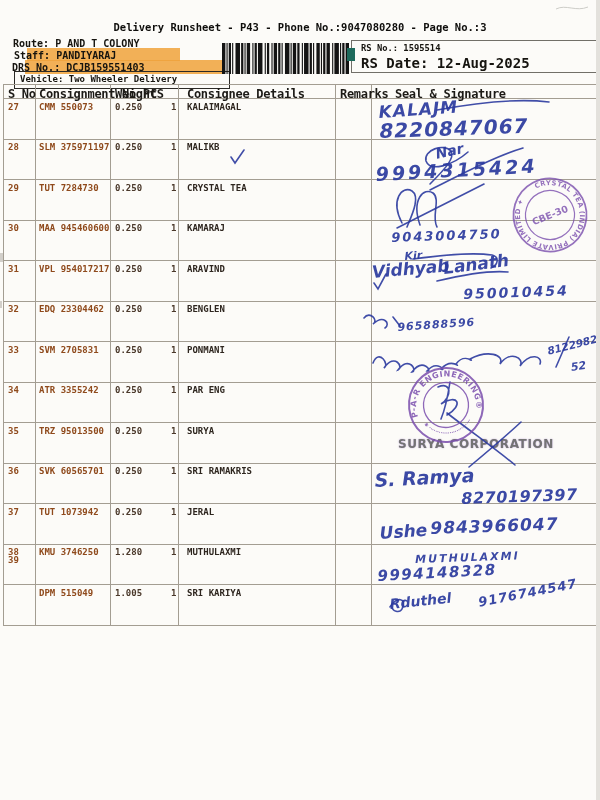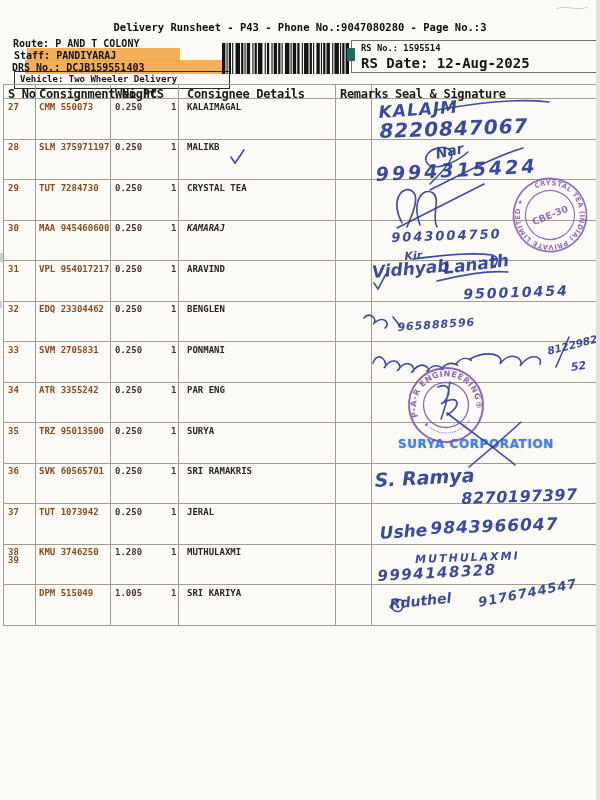--- a/index.html
+++ b/index.html
@@ -49,21 +49,21 @@
   .hw33q{left:570px;top:361px;font-size:11px;transform:rotate(-8deg);}
   .hw36s{left:374px;top:469px;font-size:19px;transform:rotate(-3deg);}
   .hw36p{left:461px;top:489px;font-size:16px;letter-spacing:0.5px;transform:rotate(-2deg);}
   .hw37s{left:379px;top:523px;font-size:17px;transform:rotate(-4deg);}
   .hw37p{left:430px;top:518px;font-size:17px;letter-spacing:1px;transform:rotate(-2deg);}
   .hw38n{left:415px;top:553px;font-size:11px;letter-spacing:2px;transform:rotate(-2deg);}
   .hw38p{left:377px;top:567px;font-size:15px;letter-spacing:1.5px;transform:rotate(-3deg);}
   .hw39s{left:389px;top:596px;font-size:14px;transform:rotate(-6deg);}
   .hw39p{left:477px;top:595px;font-size:13px;letter-spacing:1px;transform:rotate(-11deg);}
   .surya{left:398px;top:437px;font-size:12px;font-weight:bold;letter-spacing:0.6px;
-         font-family:"DejaVu Sans", sans-serif;color:#3b82f6;text-shadow:0 0 1.5px rgba(131,86,192,.6);}
+         font-family:"DejaVu Sans", sans-serif;color:#737373;text-shadow:0 0 1.5px rgba(131,86,192,.6);}
   .overlay{position:absolute;left:0;top:0;pointer-events:none;}
   .inkstroke{stroke:var(--ink);fill:none;stroke-linecap:round;stroke-width:1.6;opacity:.9;}
   .stampring{stroke:var(--stamp);fill:none;}
   .stamptxt{fill:var(--stamp);font-family:"DejaVu Sans", sans-serif;font-weight:bold;}
   .noise{stroke:#cdcdc8;fill:none;stroke-width:1;}
   .edge-r{position:absolute;right:0;top:0;width:4px;height:800px;background:#e3e1dc;}
   .speck{position:absolute;background:#b5b2ac;opacity:.6;}
 </style>
 </head>
 <body>
@@ -171,21 +171,21 @@
       <span class="td c-name" style="left: 187px; top: 142px;">MALIKB</span>
       <span class="td c-num" style="left: 8px; top: 182.5px;">29</span>
       <span class="td c-num" style="left: 39px; top: 182.5px;">TUT 7284730</span>
       <span class="td c-wt" style="left: 115px; top: 182.5px;">0.250</span>
       <span class="td c-wt" style="left: 171px; top: 182.5px;">1</span>
       <span class="td c-name" style="left: 187px; top: 182.5px;">CRYSTAL TEA</span>
       <span class="td c-num" style="left: 8px; top: 223px;">30</span>
       <span class="td c-num" style="left: 39px; top: 223px;">MAA 945460600</span>
       <span class="td c-wt" style="left: 115px; top: 223px;">0.250</span>
       <span class="td c-wt" style="left: 171px; top: 223px;">1</span>
-      <span class="td c-name" style="left: 187px; top: 223px; font-style: italic;">KAMARAJ</span>
+      <span class="td c-name" style="left: 187px; top: 223px;">KAMARAJ</span>
       <span class="td c-num" style="left: 8px; top: 263.5px;">31</span>
       <span class="td c-num" style="left: 39px; top: 263.5px;">VPL 954017217</span>
       <span class="td c-wt" style="left: 115px; top: 263.5px;">0.250</span>
       <span class="td c-wt" style="left: 171px; top: 263.5px;">1</span>
       <span class="td c-name" style="left: 187px; top: 263.5px;">ARAVIND</span>
       <span class="td c-num" style="left: 8px; top: 304px;">32</span>
       <span class="td c-num" style="left: 39px; top: 304px;">EDQ 23304462</span>
       <span class="td c-wt" style="left: 115px; top: 304px;">0.250</span>
       <span class="td c-wt" style="left: 171px; top: 304px;">1</span>
       <span class="td c-name" style="left: 187px; top: 304px;">BENGLEN</span>

